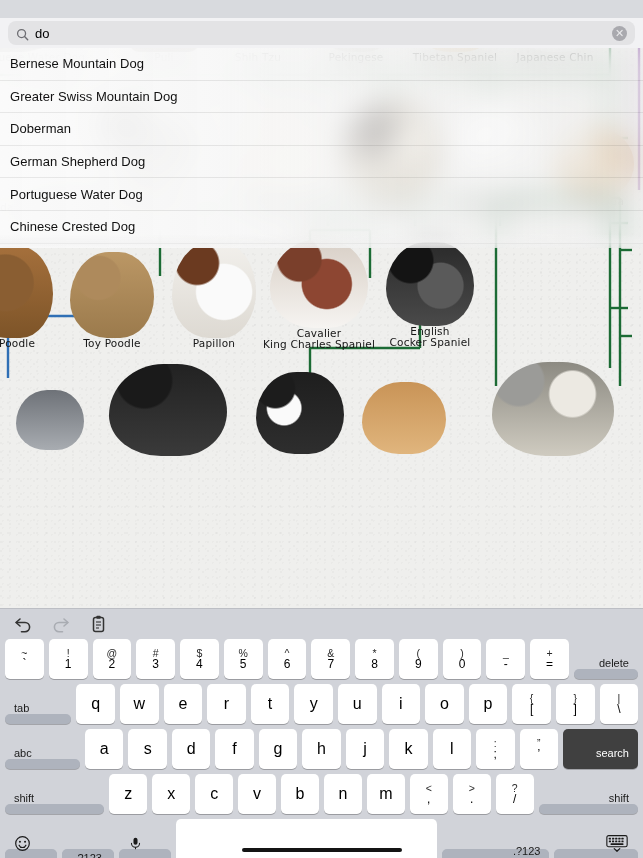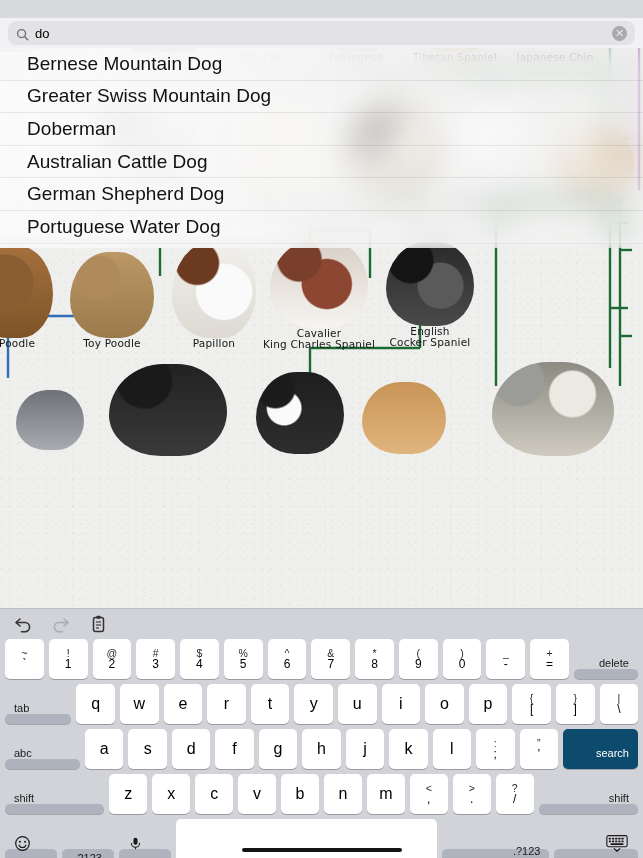--- a/index.html
+++ b/index.html
@@ -86,21 +86,21 @@
       rgba(250,250,250,0.97) 0%,
       rgba(248,248,248,0.95) 34%,
       rgba(246,246,246,0.80) 56%,
       rgba(244,244,244,0.62) 76%,
       rgba(242,242,242,0.52) 100%);
     backdrop-filter: blur(14px);
     -webkit-backdrop-filter: blur(14px);
   }
   .sugg-item {
     height: 32.6px; display: flex; align-items: center;
-    padding-left: 27px; font-size: 19px; color: #111;
+    padding-left: 10px; font-size: 13px; color: #111;
     border-bottom: 1px solid rgba(0,0,0,0.08);
     letter-spacing: .05px;
   }
   .sugg-fade {
     position: absolute; left: 0; bottom: 0; width: 643px; height: 14px;
     background: linear-gradient(to bottom, rgba(248,248,248,0) 0%, rgba(240,240,240,0.55) 60%, rgba(232,232,232,0.1) 100%);
     pointer-events: none;
   }
 
   
@@ -116,21 +116,21 @@
   .kb-tool-icon { width: 22px; height: 22px; display: block; }
   .kb-rows { position: relative; padding: 0 5px; }
   .kb-row { display: flex; gap: 5px; margin-bottom: 5px; height: 40px; }
   .key {
     background: #fff; border-radius: 5px; position: relative;
     box-shadow: 0 1px 0 rgba(0,0,0,0.26);
     display: flex; align-items: center; justify-content: center;
     font-size: 15px; color: #000; flex: 1 1 0;
   }
   .key.dark { background: #aeb3bd; box-shadow: 0 1px 0 rgba(0,0,0,0.22); margin-top: 30px; }
-  .key.blue { background: #0c4a6e; color: #fff; box-shadow: 0 1px 0 rgba(0,0,0,0.22); text-align: right; }
+  .key.blue { background: #404040; color: #fff; box-shadow: 0 1px 0 rgba(0,0,0,0.22); text-align: right; }
   .key .dual { display: flex; flex-direction: column; align-items: center; line-height: 1.02; }
   .key .dual .up { font-size: 10.5px; color: #2a2a2a; }
   .key .dual .lo { font-size: 12px; color: #000; }
   .key .corner-l {
     position: absolute; left: 9px; bottom: 10px; font-size: 11px; color: #1a1a1a;
   }
   .key .corner-r {
     position: absolute; right: 9px; bottom: 10px; font-size: 11px; color: #1a1a1a;
   }
   .key .center-small { font-size: 11px; color: #1a1a1a; }
@@ -355,21 +355,20 @@
       </span>
       <span class="search-text" placeholder="Search">do</span>
       <span class="clear-btn">✕</span>
     </div>
   </div>
 
   <div class="suggestions">
     <div class="sugg-item">Bernese Mountain Dog</div>
     <div class="sugg-item">Greater Swiss Mountain Dog</div>
     <div class="sugg-item">Doberman</div>
-    <div class="sugg-item">Australian Cattle Dog</div>
     <div class="sugg-item">German Shepherd Dog</div>
     <div class="sugg-item">Portuguese Water Dog</div>
     <div class="sugg-item">Chinese Crested Dog</div>
     <div class="sugg-fade"></div>
   </div>
 
   <div class="keyboard">
 
     <div class="kb-toolbar">
       <span class="kb-tool-icon">

